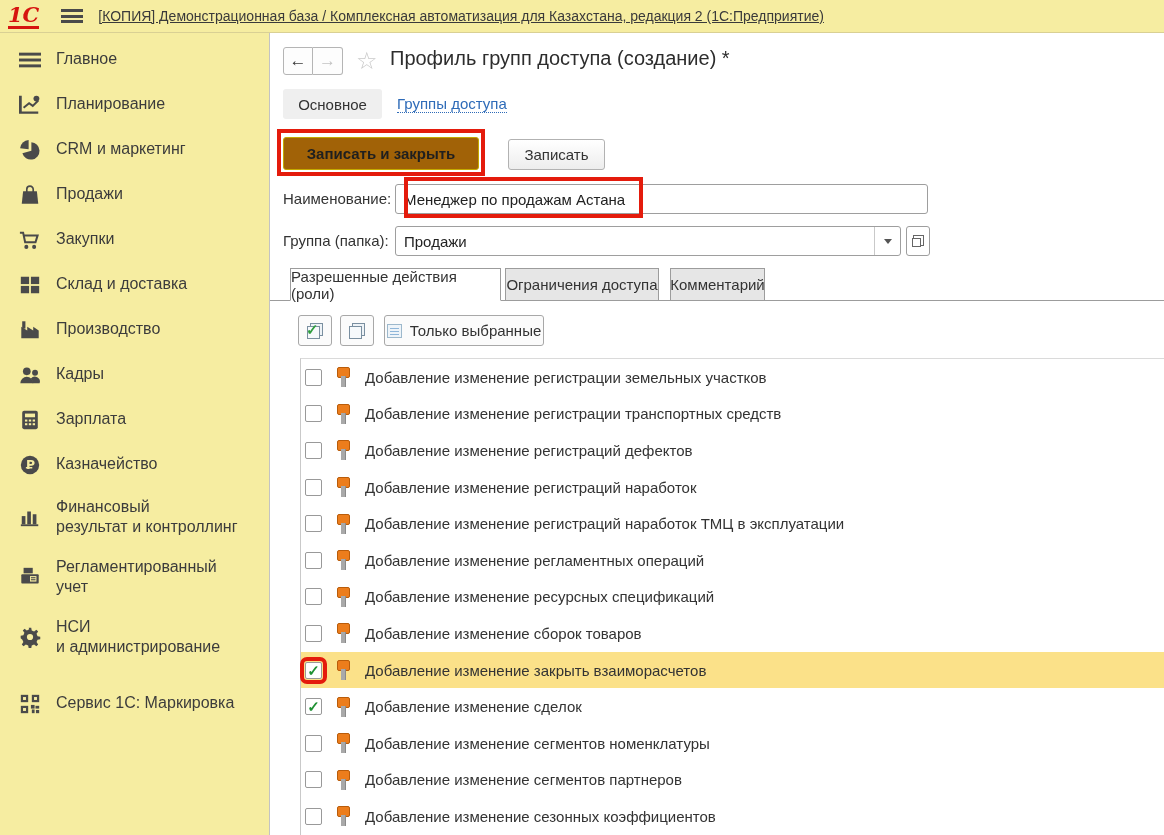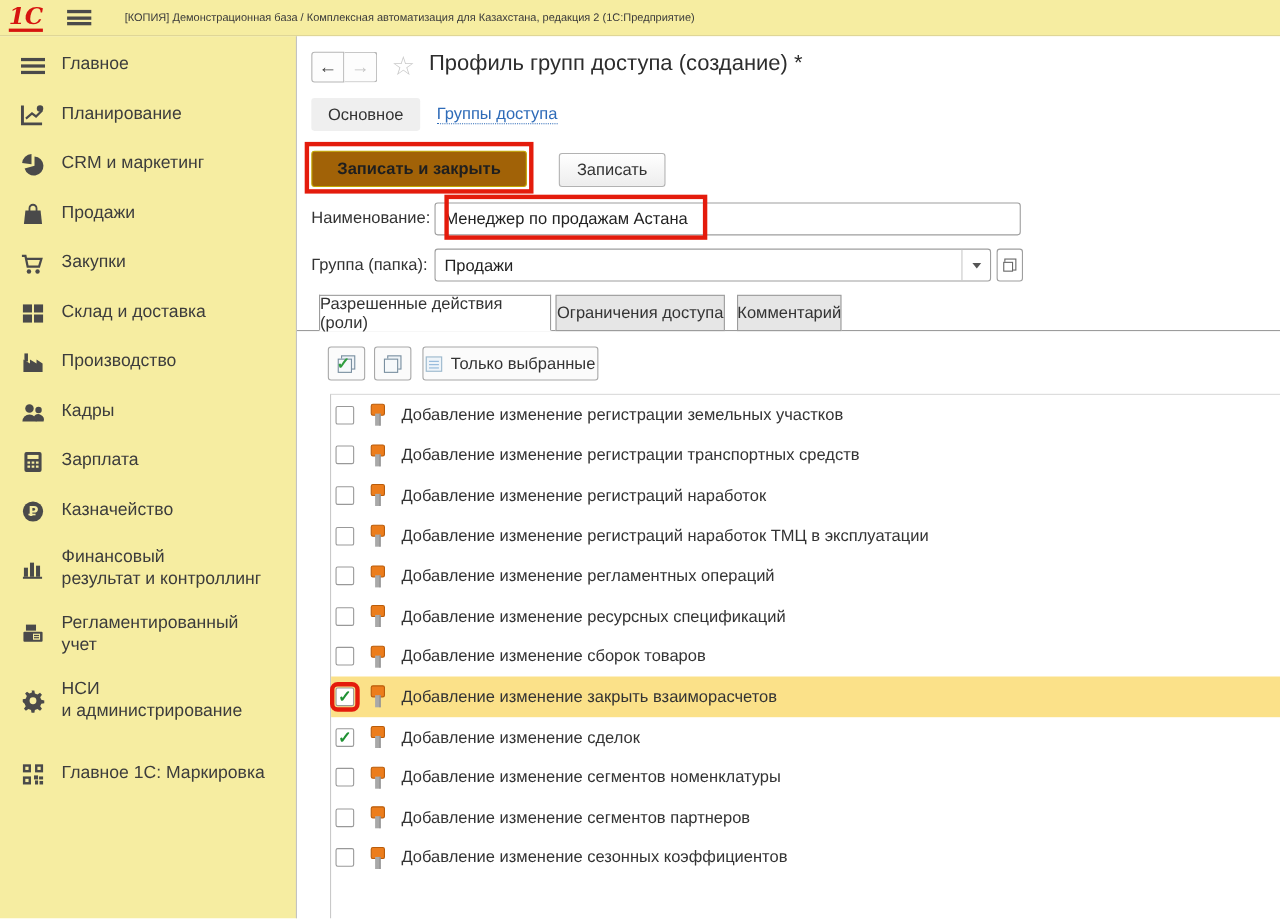--- a/index.html
+++ b/index.html
@@ -8,21 +8,21 @@
   #app { position:relative; width:1164px; height:835px; }
 
   
   .topbar { position:absolute; left:0; top:0; width:1164px; height:33px;
             background:#f6eda1; border-bottom:1px solid #d9d094; display:flex; align-items:center; }
   .logo { margin-left:8px; font-family:"DejaVu Serif", serif; font-style:italic; font-weight:bold;
           font-size:21px; color:#d6140f; border-bottom:3px solid #d6140f; line-height:1; padding-bottom:1px; }
   .tb-burger { margin-left:22px; width:22px; height:14px; border-top:3px solid #4a4a4a;
                border-bottom:3px solid #4a4a4a; position:relative; }
   .tb-burger::after { content:""; position:absolute; left:0; right:0; top:50%; margin-top:-1.5px; height:3px; background:#4a4a4a; }
-  .tb-title { margin-left:30px; font-size:10px; color:#3a3a3a; white-space:nowrap; }
+  .tb-title { margin-left:15px; font-size:14px; color:#3a3a3a; white-space:nowrap;text-decoration:underline; }
 
   
   .sidebar { position:absolute; left:0; top:33px; width:270px; height:802px;
              background:#f6eda1; border-right:1px solid #c3c3c3; padding-top:4px; }
   .side-item { display:flex; align-items:center; min-height:45px; padding-left:18px; cursor:pointer; }
   .side-item.two { min-height:60px; }
   .side-item.mt4 { margin-top:4px; }
   .side-item.mt14 { margin-top:14px; }
   .side-ico { width:24px; height:24px; flex:0 0 24px; margin-right:14px; display:flex; align-items:center; justify-content:center; }
   .side-ico svg { display:block; }
@@ -269,21 +269,21 @@
             <rect x="14" y="2" width="8" height="8"></rect>
             <rect x="16.4" y="4.4" width="3.2" height="3.2" fill="#f6eda1"></rect>
             <rect x="2" y="14" width="8" height="8"></rect>
             <rect x="4.4" y="16.4" width="3.2" height="3.2" fill="#f6eda1"></rect>
             <rect x="13" y="13" width="4" height="4"></rect>
             <rect x="18" y="14" width="4" height="3"></rect>
             <rect x="14" y="18" width="3" height="4"></rect>
             <rect x="18.5" y="18.5" width="3.5" height="3.5"></rect>
           </svg>
         </span>
-      <span class="side-label">Главное 1С: Маркировка</span>
+      <span class="side-label">Сервис 1С: Маркировка</span>
     </div>
   </div>
 
   <div class="main">
 
     <div class="navbtns">
       <div class="navbtn back">
           <span>←</span>
         </div>
       <div class="navbtn fwd">
@@ -342,20 +342,25 @@
           <span class="role-label">Добавление изменение регистрации земельных участков</span>
         </div>
         <div class="role-row">
           <span class="cb"></span>
           <span class="key"></span>
           <span class="role-label">Добавление изменение регистрации транспортных средств</span>
         </div>
         <div class="role-row">
           <span class="cb"></span>
           <span class="key"></span>
+          <span class="role-label">Добавление изменение регистраций дефектов</span>
+        </div>
+        <div class="role-row">
+          <span class="cb"></span>
+          <span class="key"></span>
           <span class="role-label">Добавление изменение регистраций наработок</span>
         </div>
         <div class="role-row">
           <span class="cb"></span>
           <span class="key"></span>
           <span class="role-label">Добавление изменение регистраций наработок ТМЦ в эксплуатации</span>
         </div>
         <div class="role-row">
           <span class="cb"></span>
           <span class="key"></span>

